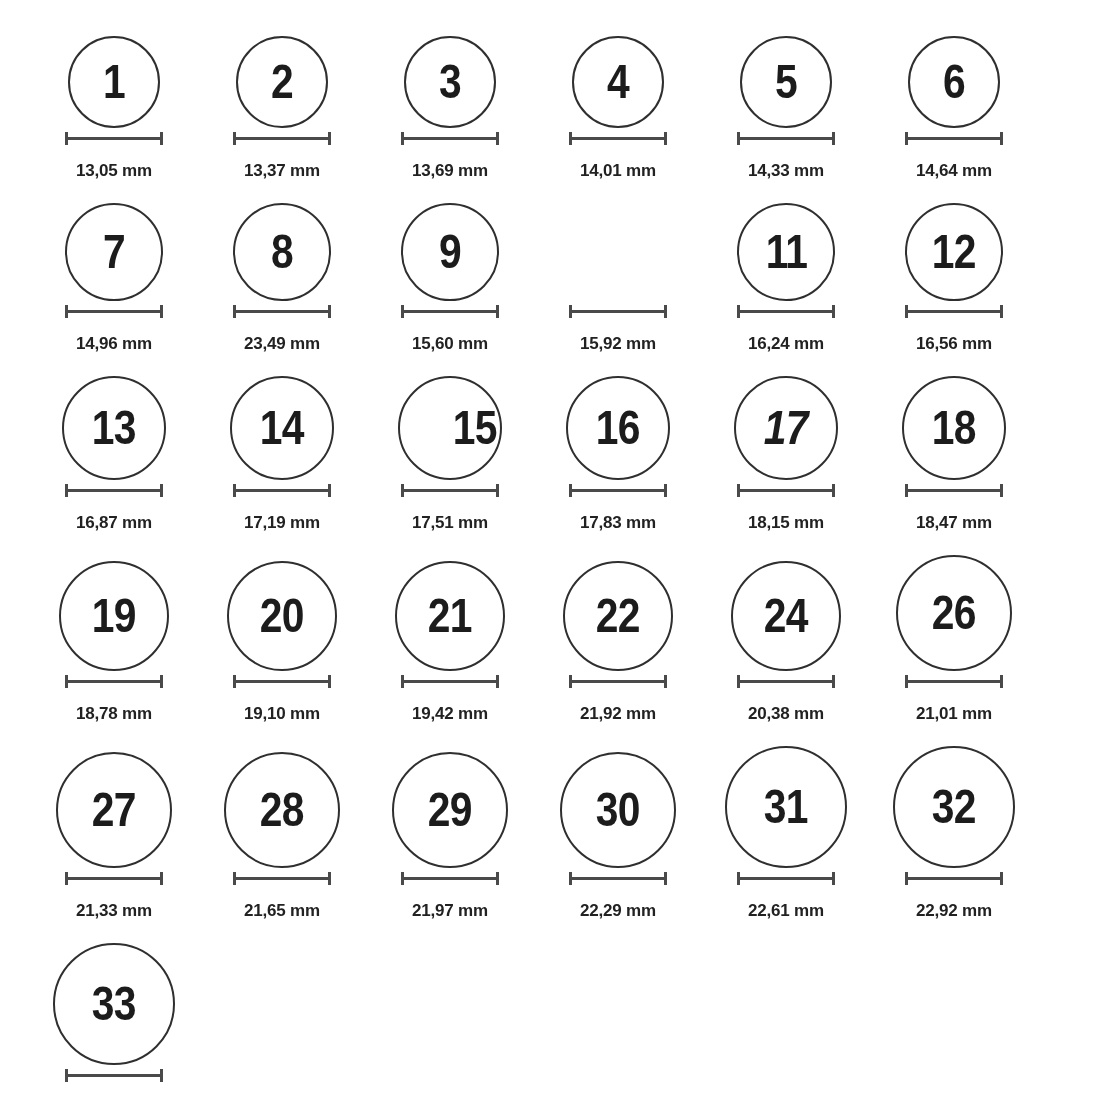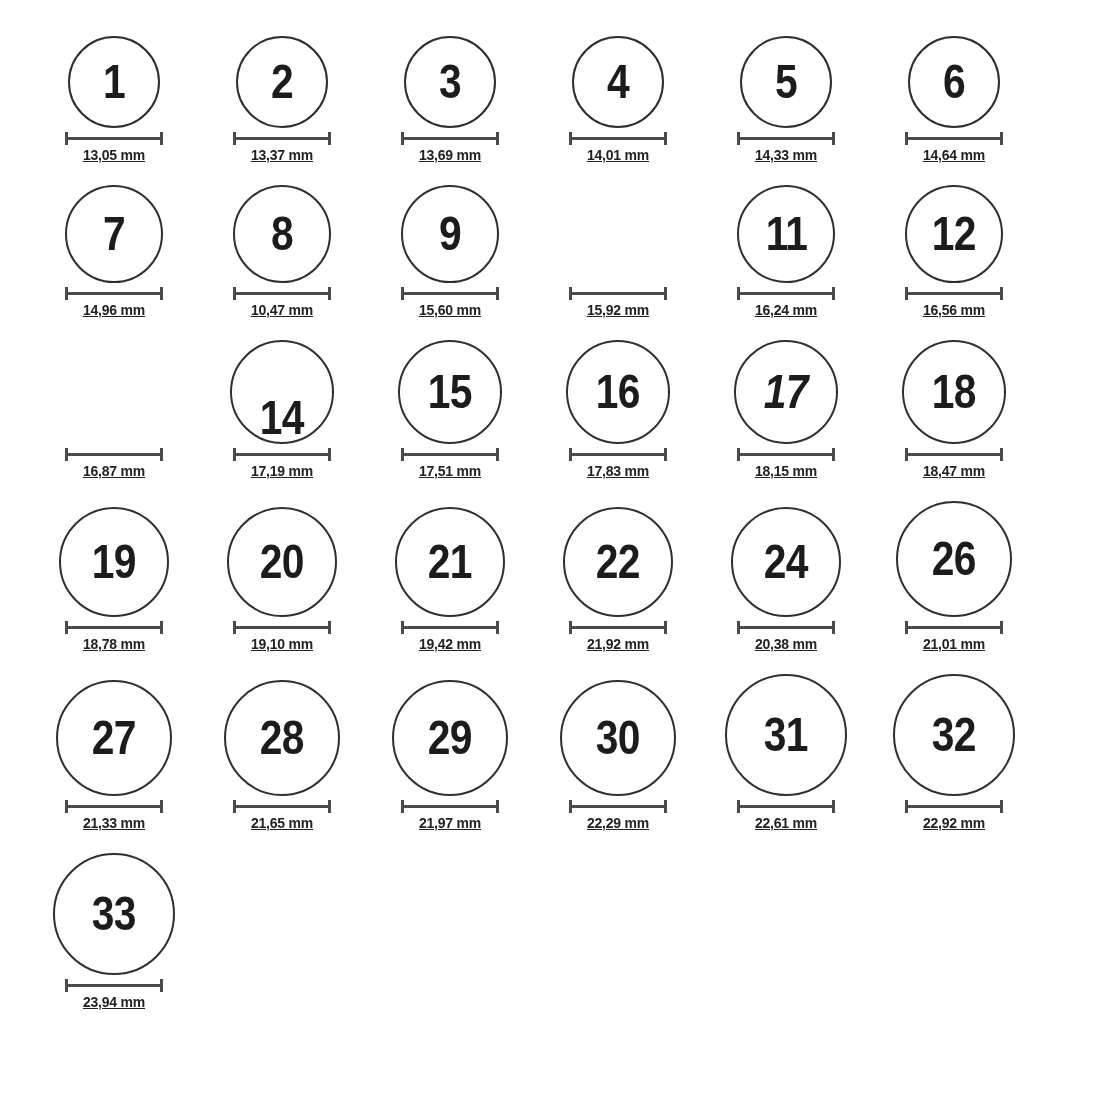--- a/index.html
+++ b/index.html
@@ -56,27 +56,26 @@
   .measure .tick {
     position: absolute;
     top: 0;
     height: 13px;
     width: 3px;
     background: #4a4a4a;
   }
   .tick-left { left: 0; }
   .tick-right { right: 0; }
   .dlabel {
-    margin-top: 2px;
+    margin-top: 16px;
     font-weight: 700;
-    font-size: 14px;
+    font-size: 17px;
     color: #222222;
     letter-spacing: -0.2px;
     white-space: nowrap;
-    text-decoration: underline;
   }
 </style>
 </head>
 <body>
 
 <div class="grid">
   <div class="cell">
     <div class="circle" style="width: 92px; height: 92px;">
       <span class="num">1</span>
     </div>
@@ -162,21 +161,21 @@
 
   <div class="cell">
     <div class="circle" style="width: 98px; height: 98px;">
       <span class="num">8</span>
     </div>
     <div class="measure">
       <span class="tick tick-left"></span>
       <span class="bar"></span>
       <span class="tick tick-right"></span>
     </div>
-    <div class="dlabel">10,47 mm</div>
+    <div class="dlabel">23,49 mm</div>
   </div>
 
   <div class="cell">
     <div class="circle" style="width: 98px; height: 98px;">
       <span class="num">9</span>
     </div>
     <div class="measure">
       <span class="tick tick-left"></span>
       <span class="bar"></span>
       <span class="tick tick-right"></span>
@@ -211,42 +210,45 @@
     </div>
     <div class="measure">
       <span class="tick tick-left"></span>
       <span class="bar"></span>
       <span class="tick tick-right"></span>
     </div>
     <div class="dlabel">16,56 mm</div>
   </div>
 
   <div class="cell">
+    <div class="circle" style="width: 104px; height: 104px;">
+      <span class="num">13</span>
+    </div>
     <div class="measure">
       <span class="tick tick-left"></span>
       <span class="bar"></span>
       <span class="tick tick-right"></span>
     </div>
     <div class="dlabel">16,87 mm</div>
   </div>
 
   <div class="cell">
-    <div class="circle" style="width: 104px; height: 104px; align-items: flex-end;">
+    <div class="circle" style="width: 104px; height: 104px;">
       <span class="num">14</span>
     </div>
     <div class="measure">
       <span class="tick tick-left"></span>
       <span class="bar"></span>
       <span class="tick tick-right"></span>
     </div>
     <div class="dlabel">17,19 mm</div>
   </div>
 
   <div class="cell">
-    <div class="circle" style="width: 104px; height: 104px;">
+    <div class="circle" style="width: 104px; height: 104px; justify-content: flex-end;">
       <span class="num">15</span>
     </div>
     <div class="measure">
       <span class="tick tick-left"></span>
       <span class="bar"></span>
       <span class="tick tick-right"></span>
     </div>
     <div class="dlabel">17,51 mm</div>
   </div>
 

